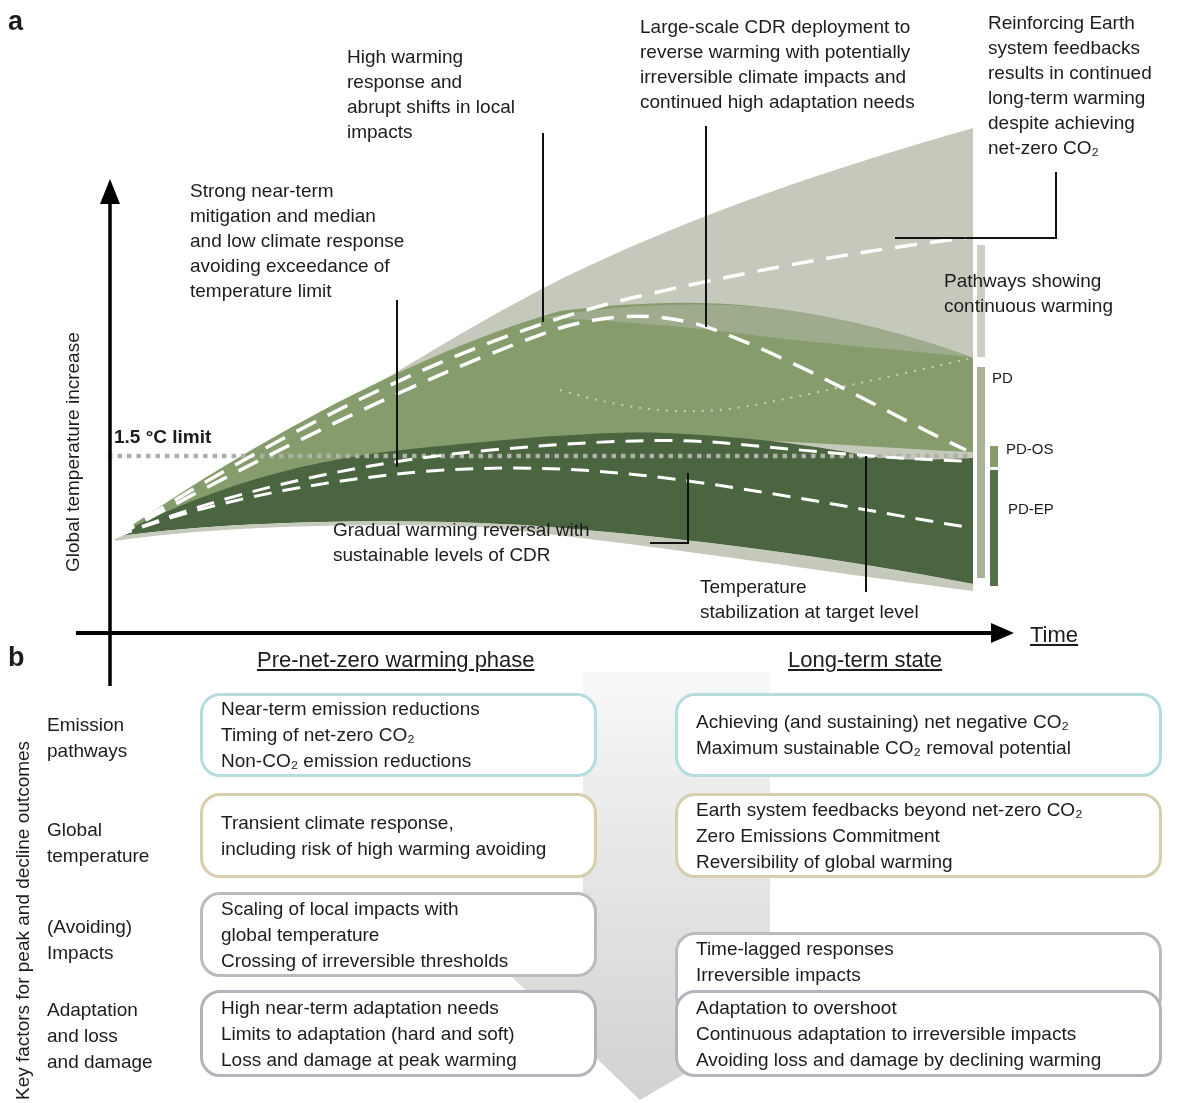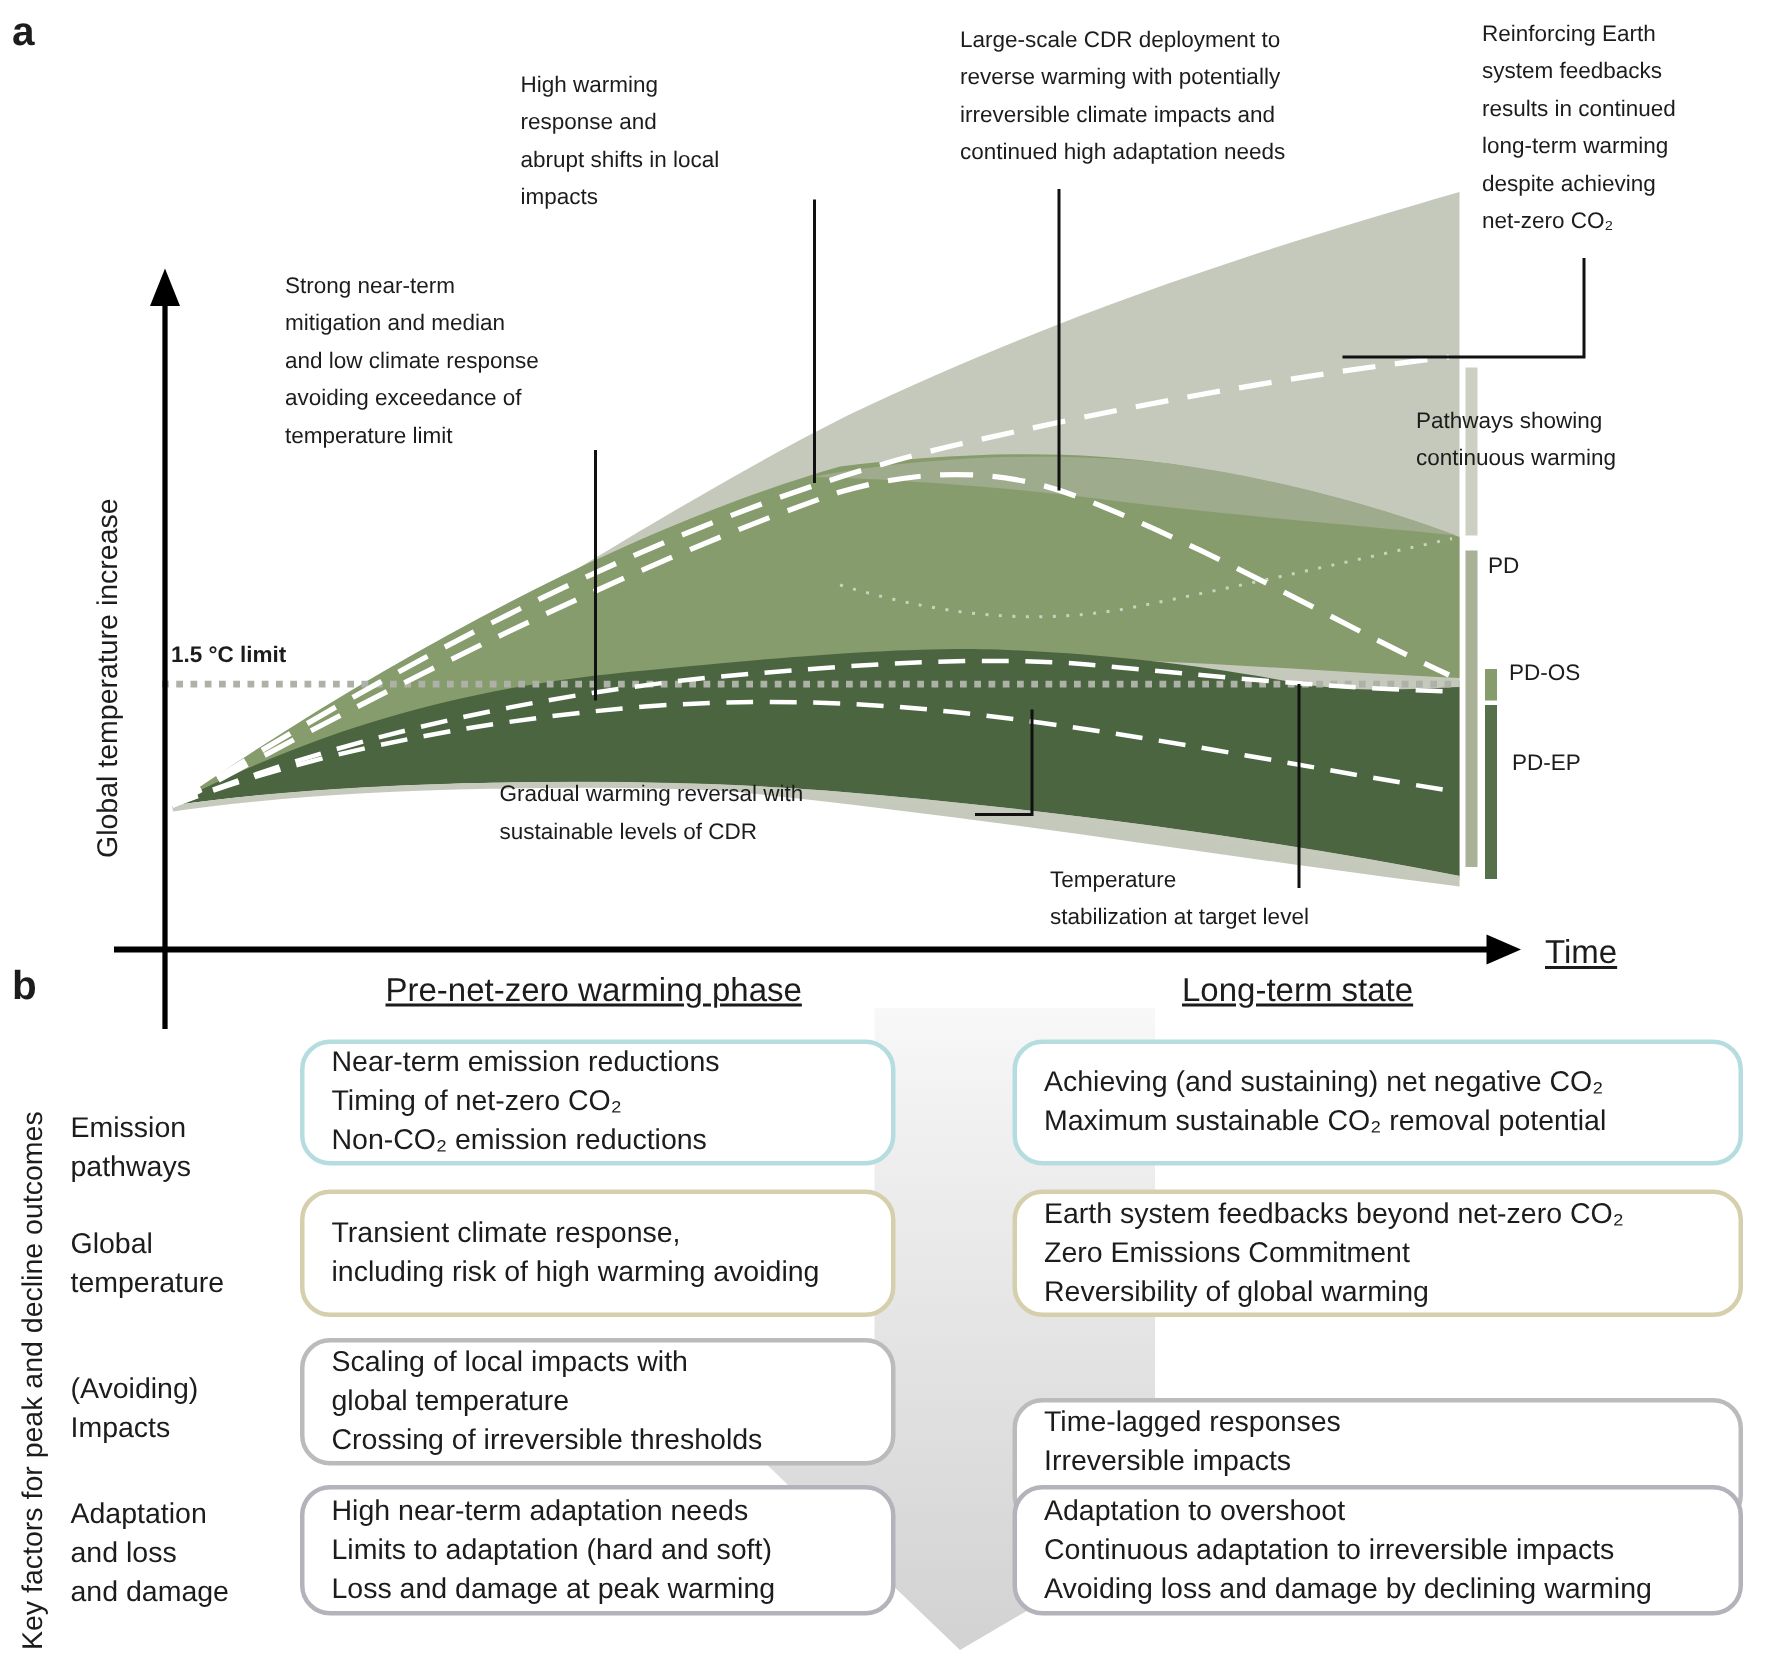--- a/index.html
+++ b/index.html
@@ -1,21 +1,21 @@
 <!DOCTYPE html>
 <html><head>
 <meta charset="utf-8">
 <style>
   html,body{margin:0;padding:0;}
   body{
     position:relative;width:1192px;height:1103px;background:#ffffff;overflow:hidden;
     font-family:"Liberation Sans","DejaVu Sans",sans-serif;color:#1c1c1c;
   }
   svg{position:absolute;left:0;top:0;pointer-events:none;}
-  .ann{position:absolute;font-size:15px;line-height:25px;white-space:pre-line;}
+  .ann{position:absolute;font-size:19px;line-height:25px;white-space:pre-line;}
   .panel-letter{position:absolute;font-size:27px;font-weight:bold;}
   .rot{position:absolute;transform-origin:left top;transform:rotate(-90deg);font-size:19px;white-space:nowrap;}
   .legend-lab{position:absolute;font-size:15px;}
   .axis-lab{position:absolute;font-size:22px;white-space:nowrap;text-decoration:underline;}
   .row-label{position:absolute;left:47px;font-size:19px;line-height:26px;white-space:pre-line;}
   .kbox{
     position:absolute;background:#ffffff;border:3px solid #bbb;border-radius:20px;
     display:flex;align-items:center;box-sizing:border-box;
   }
   .kbox .txt{padding:0 14px 0 18px;font-size:19px;line-height:26px;white-space:pre-line;}
@@ -107,21 +107,21 @@
 <div class="legend-lab" style="left:1008px;top:500px;">PD-EP</div>
 
 <div class="rot" style="left:62px;top:572px;">Global temperature increase</div>
 <div class="axis-lab" style="left:1030px;top:622px;">Time</div>
 <div class="axis-lab" style="left:257px;top:647px;">Pre-net-zero warming phase</div>
 <div class="axis-lab" style="left:788px;top:647px;">Long-term state</div>
 
 <div class="panel-letter" style="left:8px;top:642px;">b</div>
 <div class="rot" style="left:12px;top:1100px;">Key factors for peak and decline outcomes</div>
 
-<div class="row-label" style="top:740px;">Emission
+<div class="row-label" style="top:712px;">Emission
 pathways</div>
 <div class="row-label" style="top:817px;">Global
 temperature</div>
 <div class="row-label" style="top:914px;">(Avoiding)
 Impacts</div>
 <div class="row-label" style="top:997px;">Adaptation
 and loss
 and damage</div>
 
 <div class="kbox" style="left: 200px; top: 693px; width: 397px; height: 84px; border-color: rgb(181, 221, 224);">

